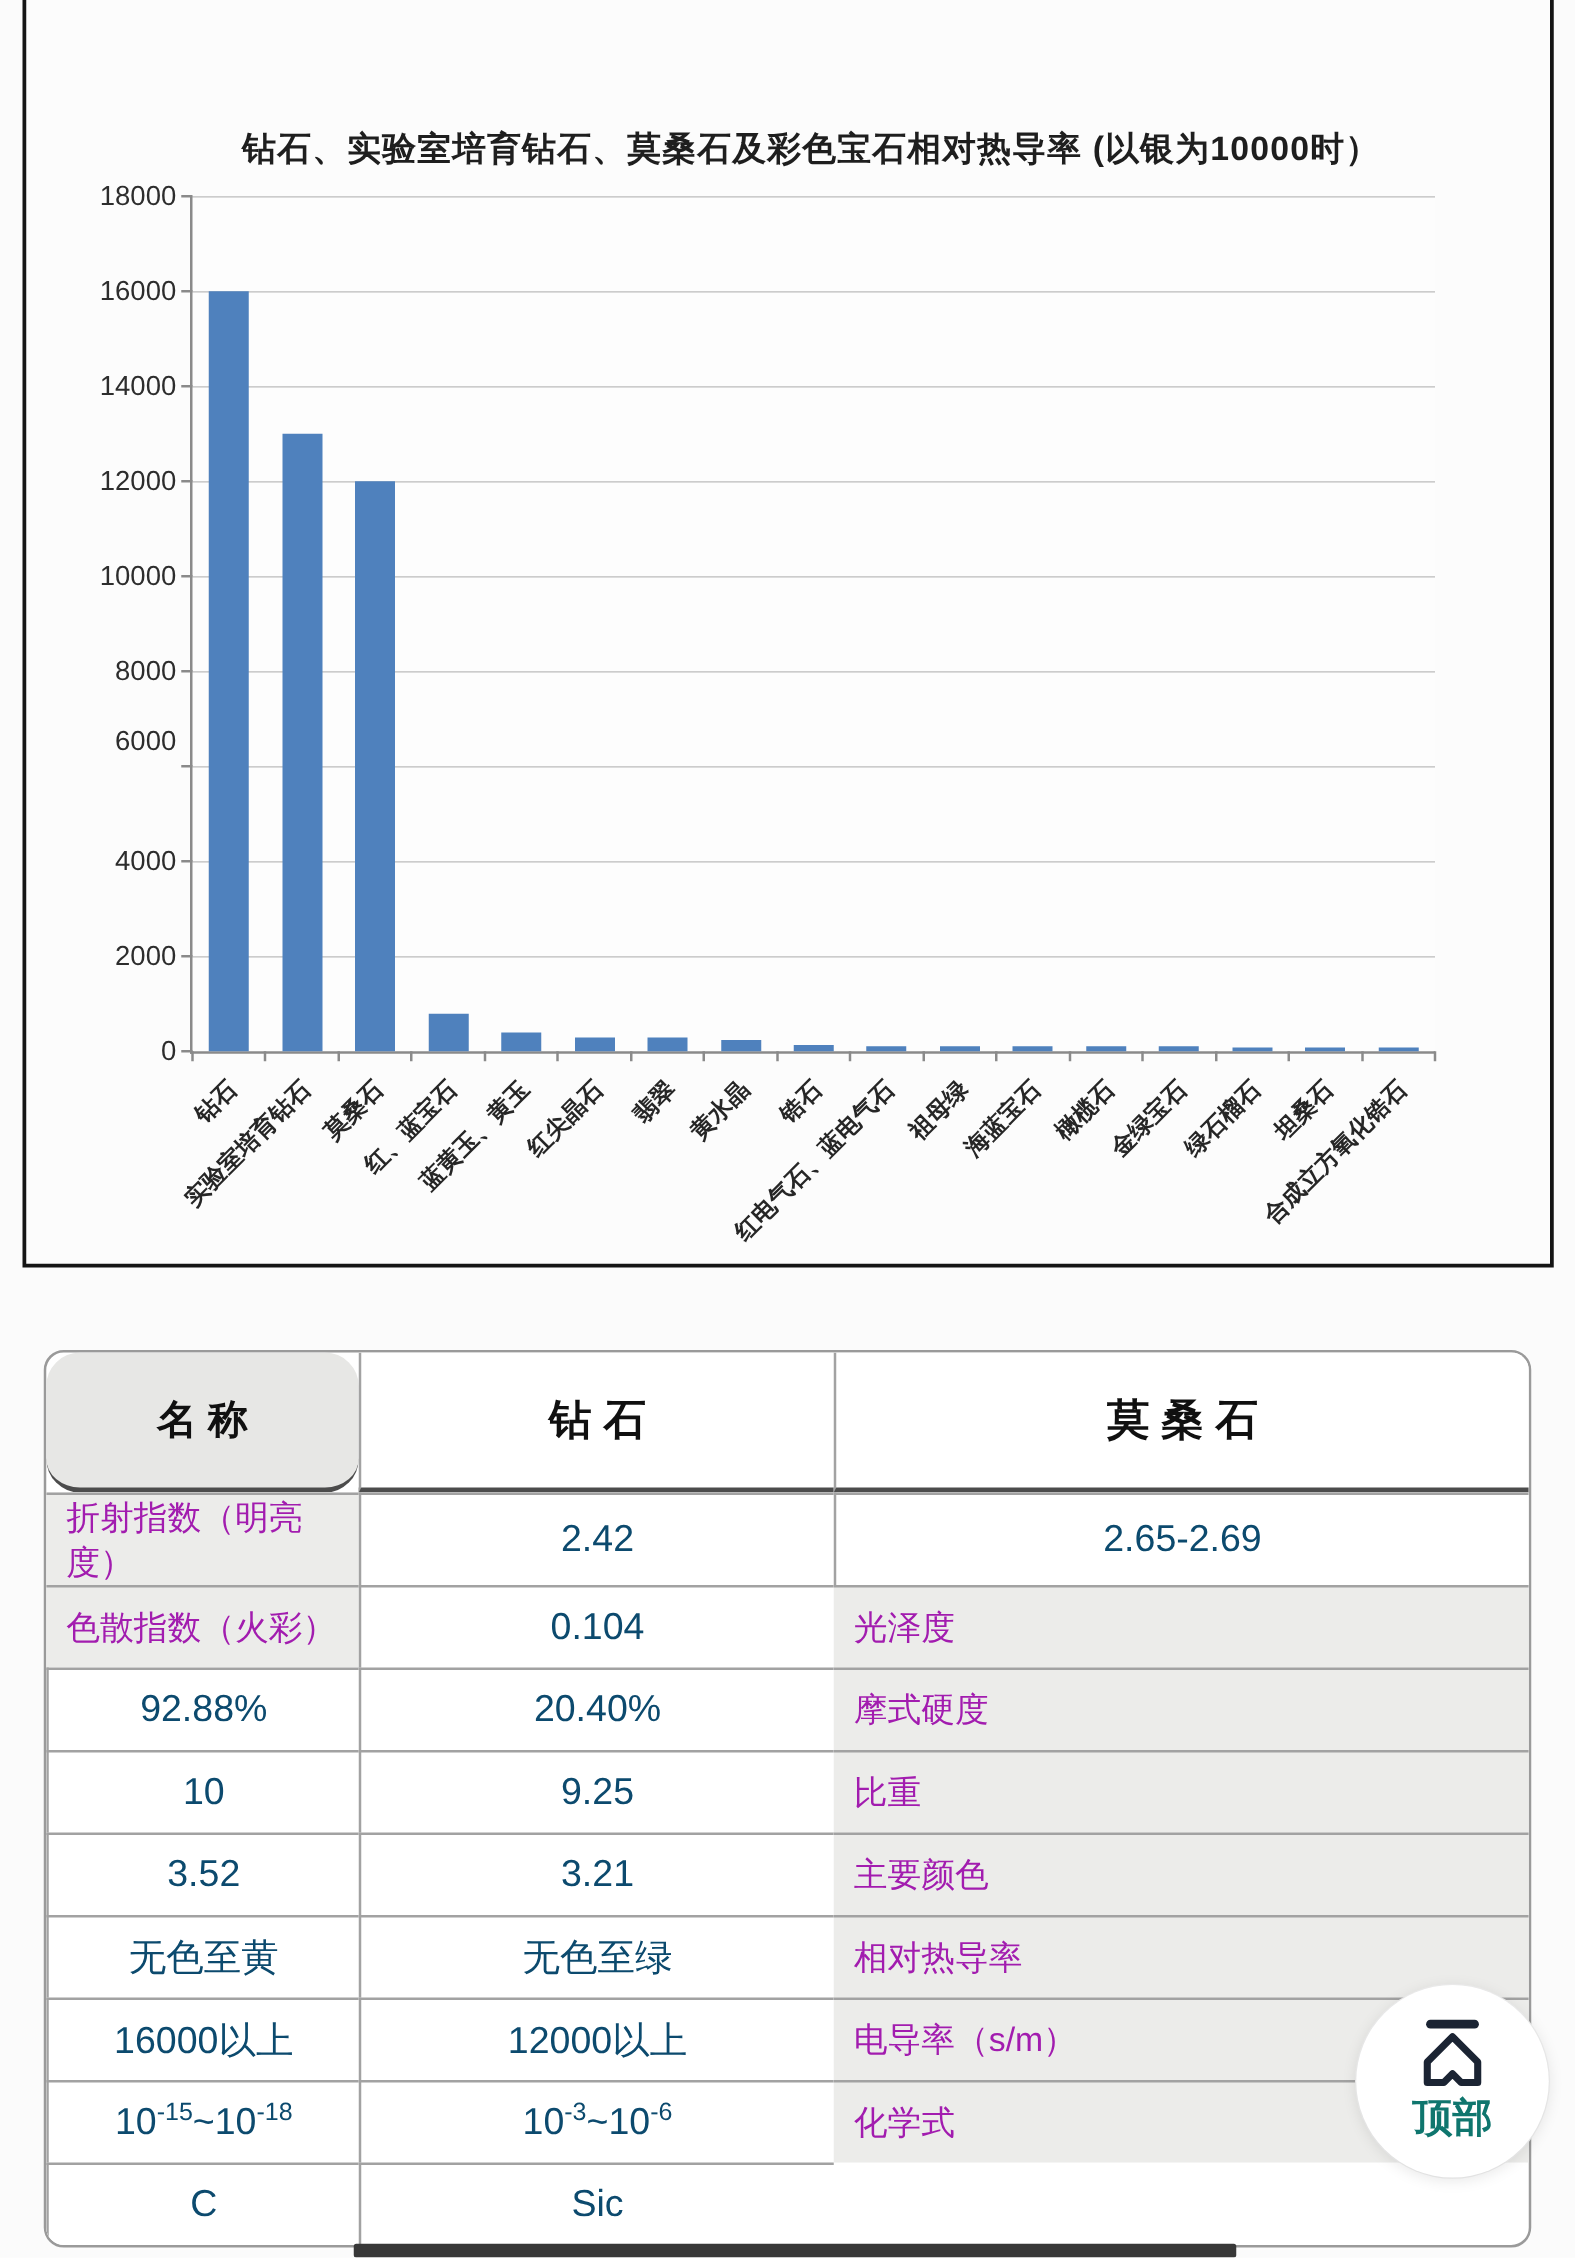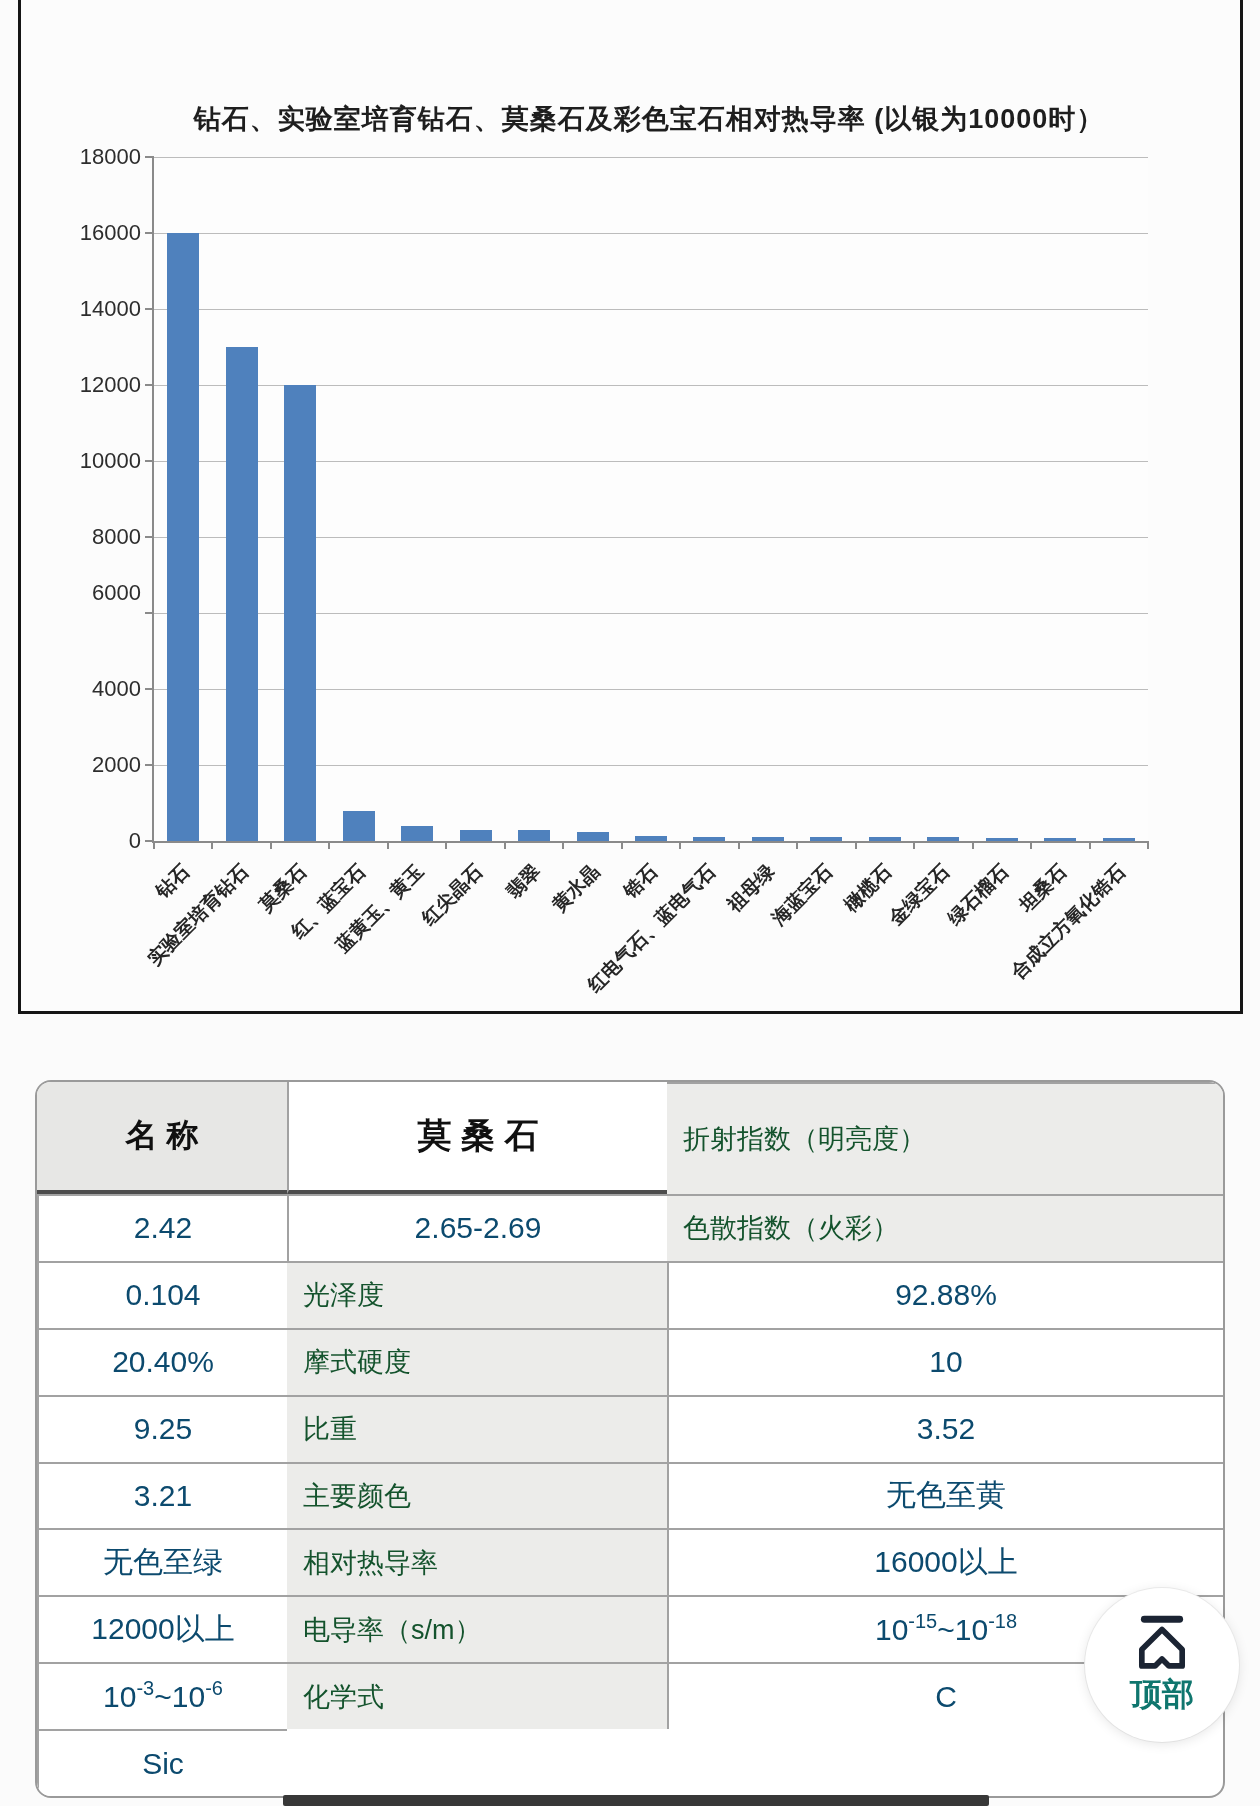--- a/index.html
+++ b/index.html
@@ -46,27 +46,27 @@
     grid-template-rows:112px repeat(9,1fr);
   }
   .cell{
     display:flex;align-items:center;justify-content:center;
     border-top:2px solid #a2a2a2;box-sizing:border-box;
     font-size:30px;color:#0c4a6e;background:#fff;
   }
   .cell.c1,.cell.c2{border-left:2px solid #a2a2a2;}
   .cell.lab{
     justify-content:flex-start;padding-left:16px;background:#ececea;
-    font-size:27px;color:#14532d;border-top:2px solid #a2a2a2;
+    font-size:27px;color:#a21caf;border-top:2px solid #a2a2a2;
   }
   .cell.hdr{
     border-top:none;border-bottom:4px solid #4c4c4c;
     font-size:34px;font-weight:bold;color:#101010;
   }
-  .cell.hdr.lab{background:#e7e7e5;font-size:32px;font-weight:bold;padding-left:0;justify-content:center;}
+  .cell.hdr.lab{background:#e7e7e5;font-size:32px;font-weight:bold;padding-left:0;justify-content:center;border-radius:27px;}
   .sup{font-size:20px;align-self:flex-start;margin-top:14px;line-height:1;}
   
   .top-badge{
     position:absolute;left:1085px;top:1588px;width:154px;height:154px;
     background:#ffffff;border-radius:50%;
     box-shadow:0 2px 12px rgba(0,0,0,0.10),0 0 0 1px #f1f1f1;
     display:flex;flex-direction:column;align-items:center;justify-content:center;
     cursor:pointer;
   }
   .top-badge-label{font-size:32px;font-weight:bold;color:#0f766e;margin-top:2px;}
@@ -165,20 +165,21 @@
       <div class="xlab" style="right: 267.118px;">橄榄石</div>
       <div class="xlab" style="right: 208.647px;">金绿宝石</div>
       <div class="xlab" style="right: 150.176px;">绿石榴石</div>
       <div class="xlab" style="right: 91.7059px;">坦桑石</div>
       <div class="xlab" style="right: 33.2353px;">合成立方氧化锆石</div>
     </div>
 </div>
 
 <div class="tbl">
   <div class="cell hdr lab">名  称</div>
+  <div class="cell hdr c1">钻  石</div>
   <div class="cell hdr c2">莫  桑  石</div>
 <div class="cell lab">折射指数（明亮度）</div>
     <div class="cell val c1">2.42</div>
     <div class="cell val c2">2.65-2.69</div>
     <div class="cell lab">色散指数（火彩）</div>
     <div class="cell val c2">0.104</div>
     <div class="cell lab">光泽度</div>
     <div class="cell val c1">92.88%</div>
     <div class="cell val c2">20.40%</div>
     <div class="cell lab">摩式硬度</div>

